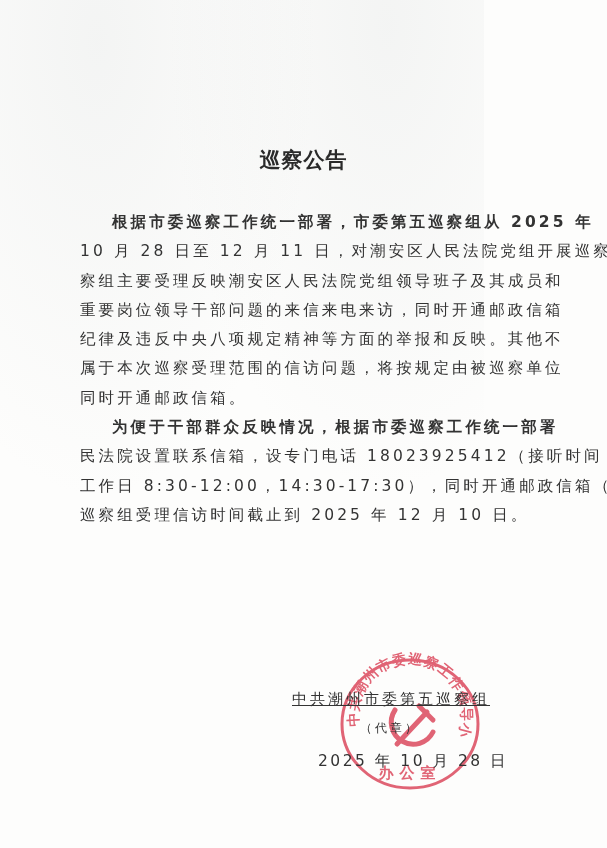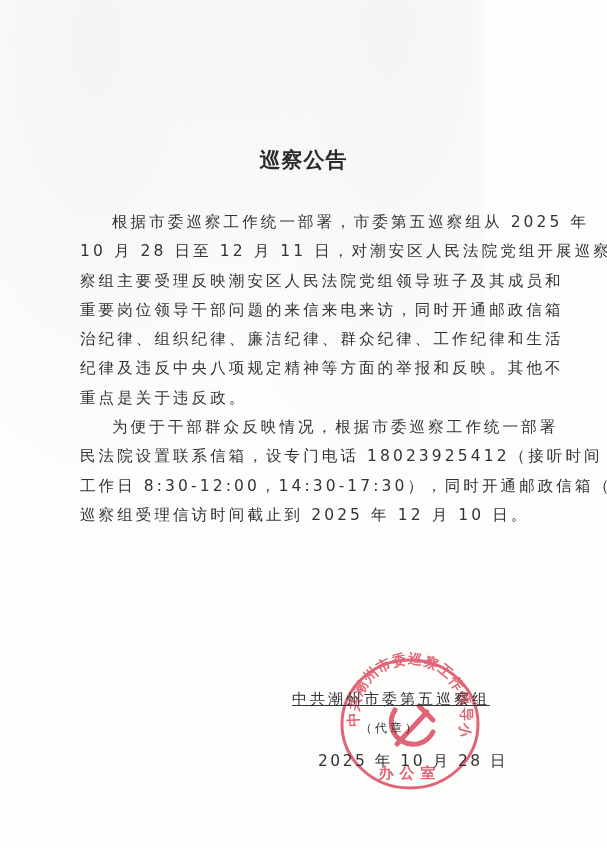--- a/index.html
+++ b/index.html
@@ -45,20 +45,21 @@
       color: #333;
     }
     .line {
       display: block;
       white-space: nowrap;
       letter-spacing: 3.1px;
       height: 29.3px;
     }
     .line.indent {
       padding-left: 32px;
+      font-weight: bold;
     }
     .sign-block {
       position: absolute;
       left: 0;
       width: 607px;
       top: 690px;
     }
     .sign-org {
       position: absolute;
       left: 292px;
@@ -107,23 +108,23 @@
 
   <div class="title">巡察公告</div>
 
   <div class="body-text">
 
     <span class="line indent">根据市委巡察工作统一部署，市委第五巡察组从 2025 年</span>
     <span class="line">10 月 28 日至 12 月 11 日，对潮安区人民法院党组开展巡察。</span>
 
     <span class="line">察组主要受理反映潮安区人民法院党组领导班子及其成员和</span>
     <span class="line">重要岗位领导干部问题的来信来电来访，同时开通邮政信箱</span>
-    <span class="line">治纪律、组织纪律、廉洁纪律、群众纪律、工作纪律和生活</span>
     <span class="line">纪律及违反中央八项规定精神等方面的举报和反映。其他不</span>
-    <span class="line">重点是关于违反政。</span>
+    <span class="line">属于本次巡察受理范围的信访问题，将按规定由被巡察单位</span>
+    <span class="line">同时开通邮政信箱。</span>
 
     <span class="line indent">为便于干部群众反映情况，根据市委巡察工作统一部署</span>
     <span class="line">民法院设置联系信箱，设专门电话 18023925412（接听时间：</span>
     <span class="line">工作日 8:30-12:00，14:30-17:30），同时开通邮政信箱（潮</span>
     <span class="line">巡察组受理信访时间截止到 2025 年 12 月 10 日。</span>
   </div>
 
   <svg class="seal" viewBox="0 0 150 140" xmlns="http://www.w3.org/2000/svg">
     <defs>
       <path id="sealArc" d="M 25,78 A 52,52 0 1 1 125,78" fill="none"></path>

